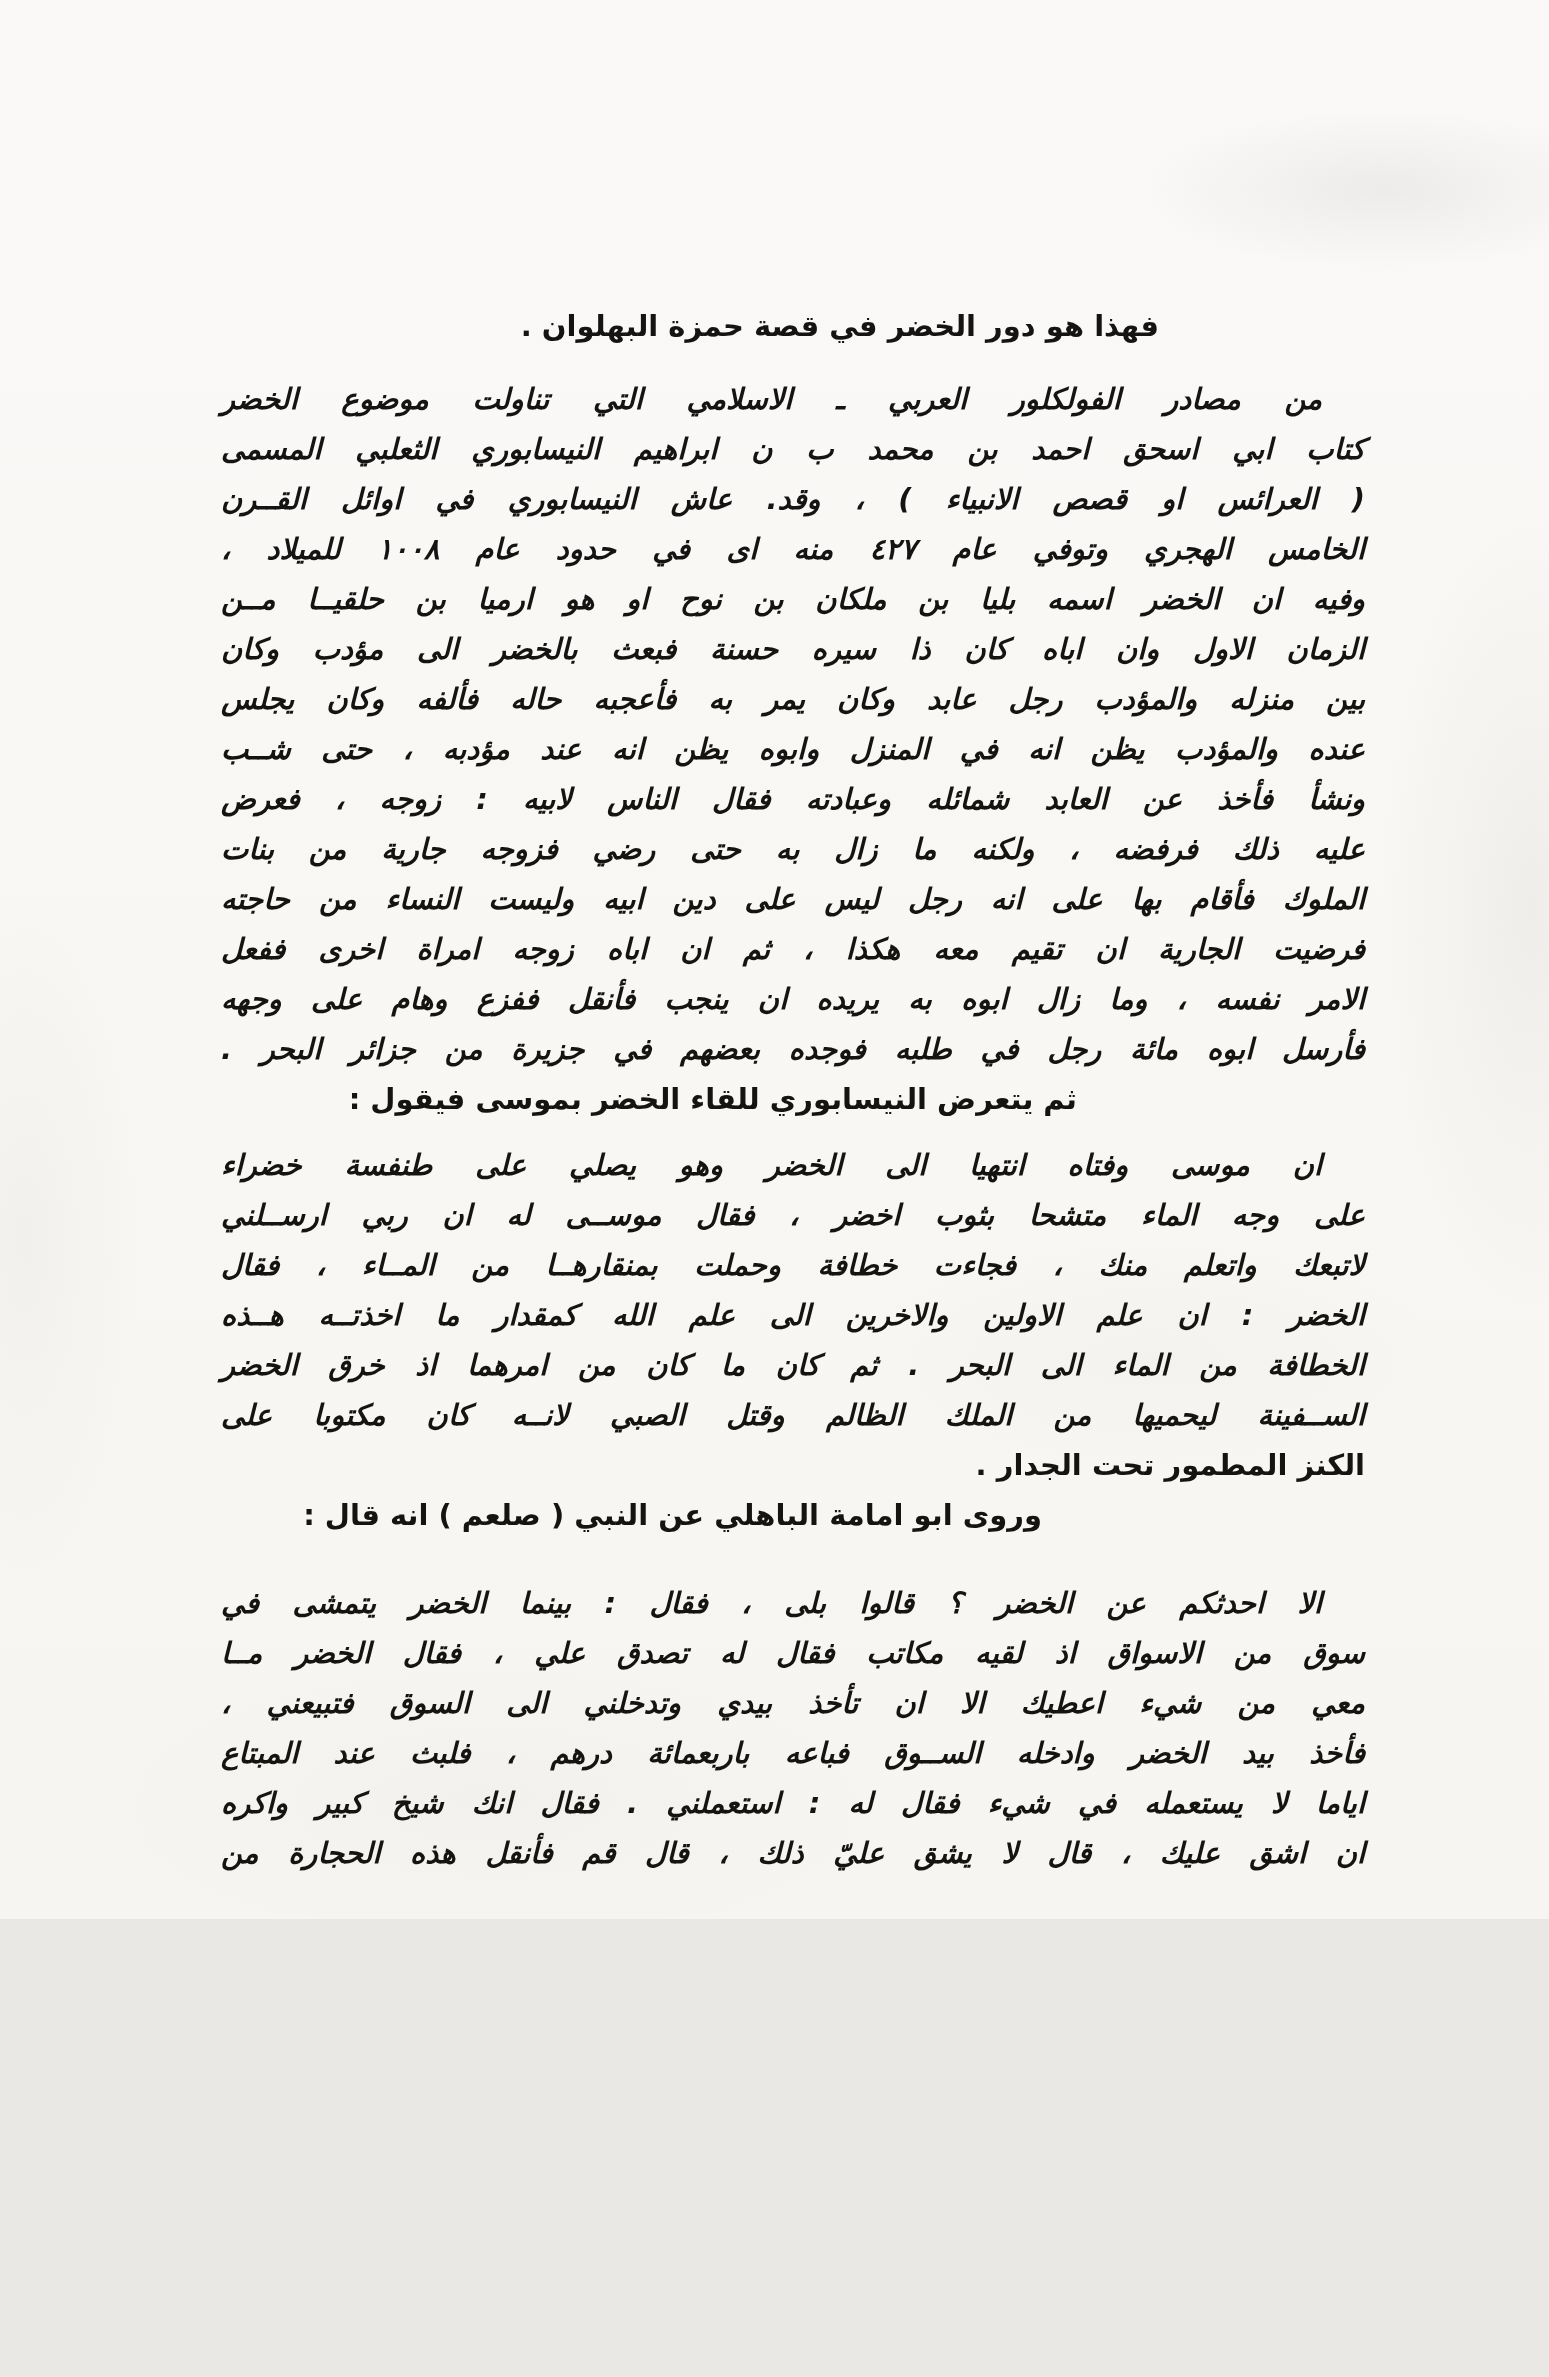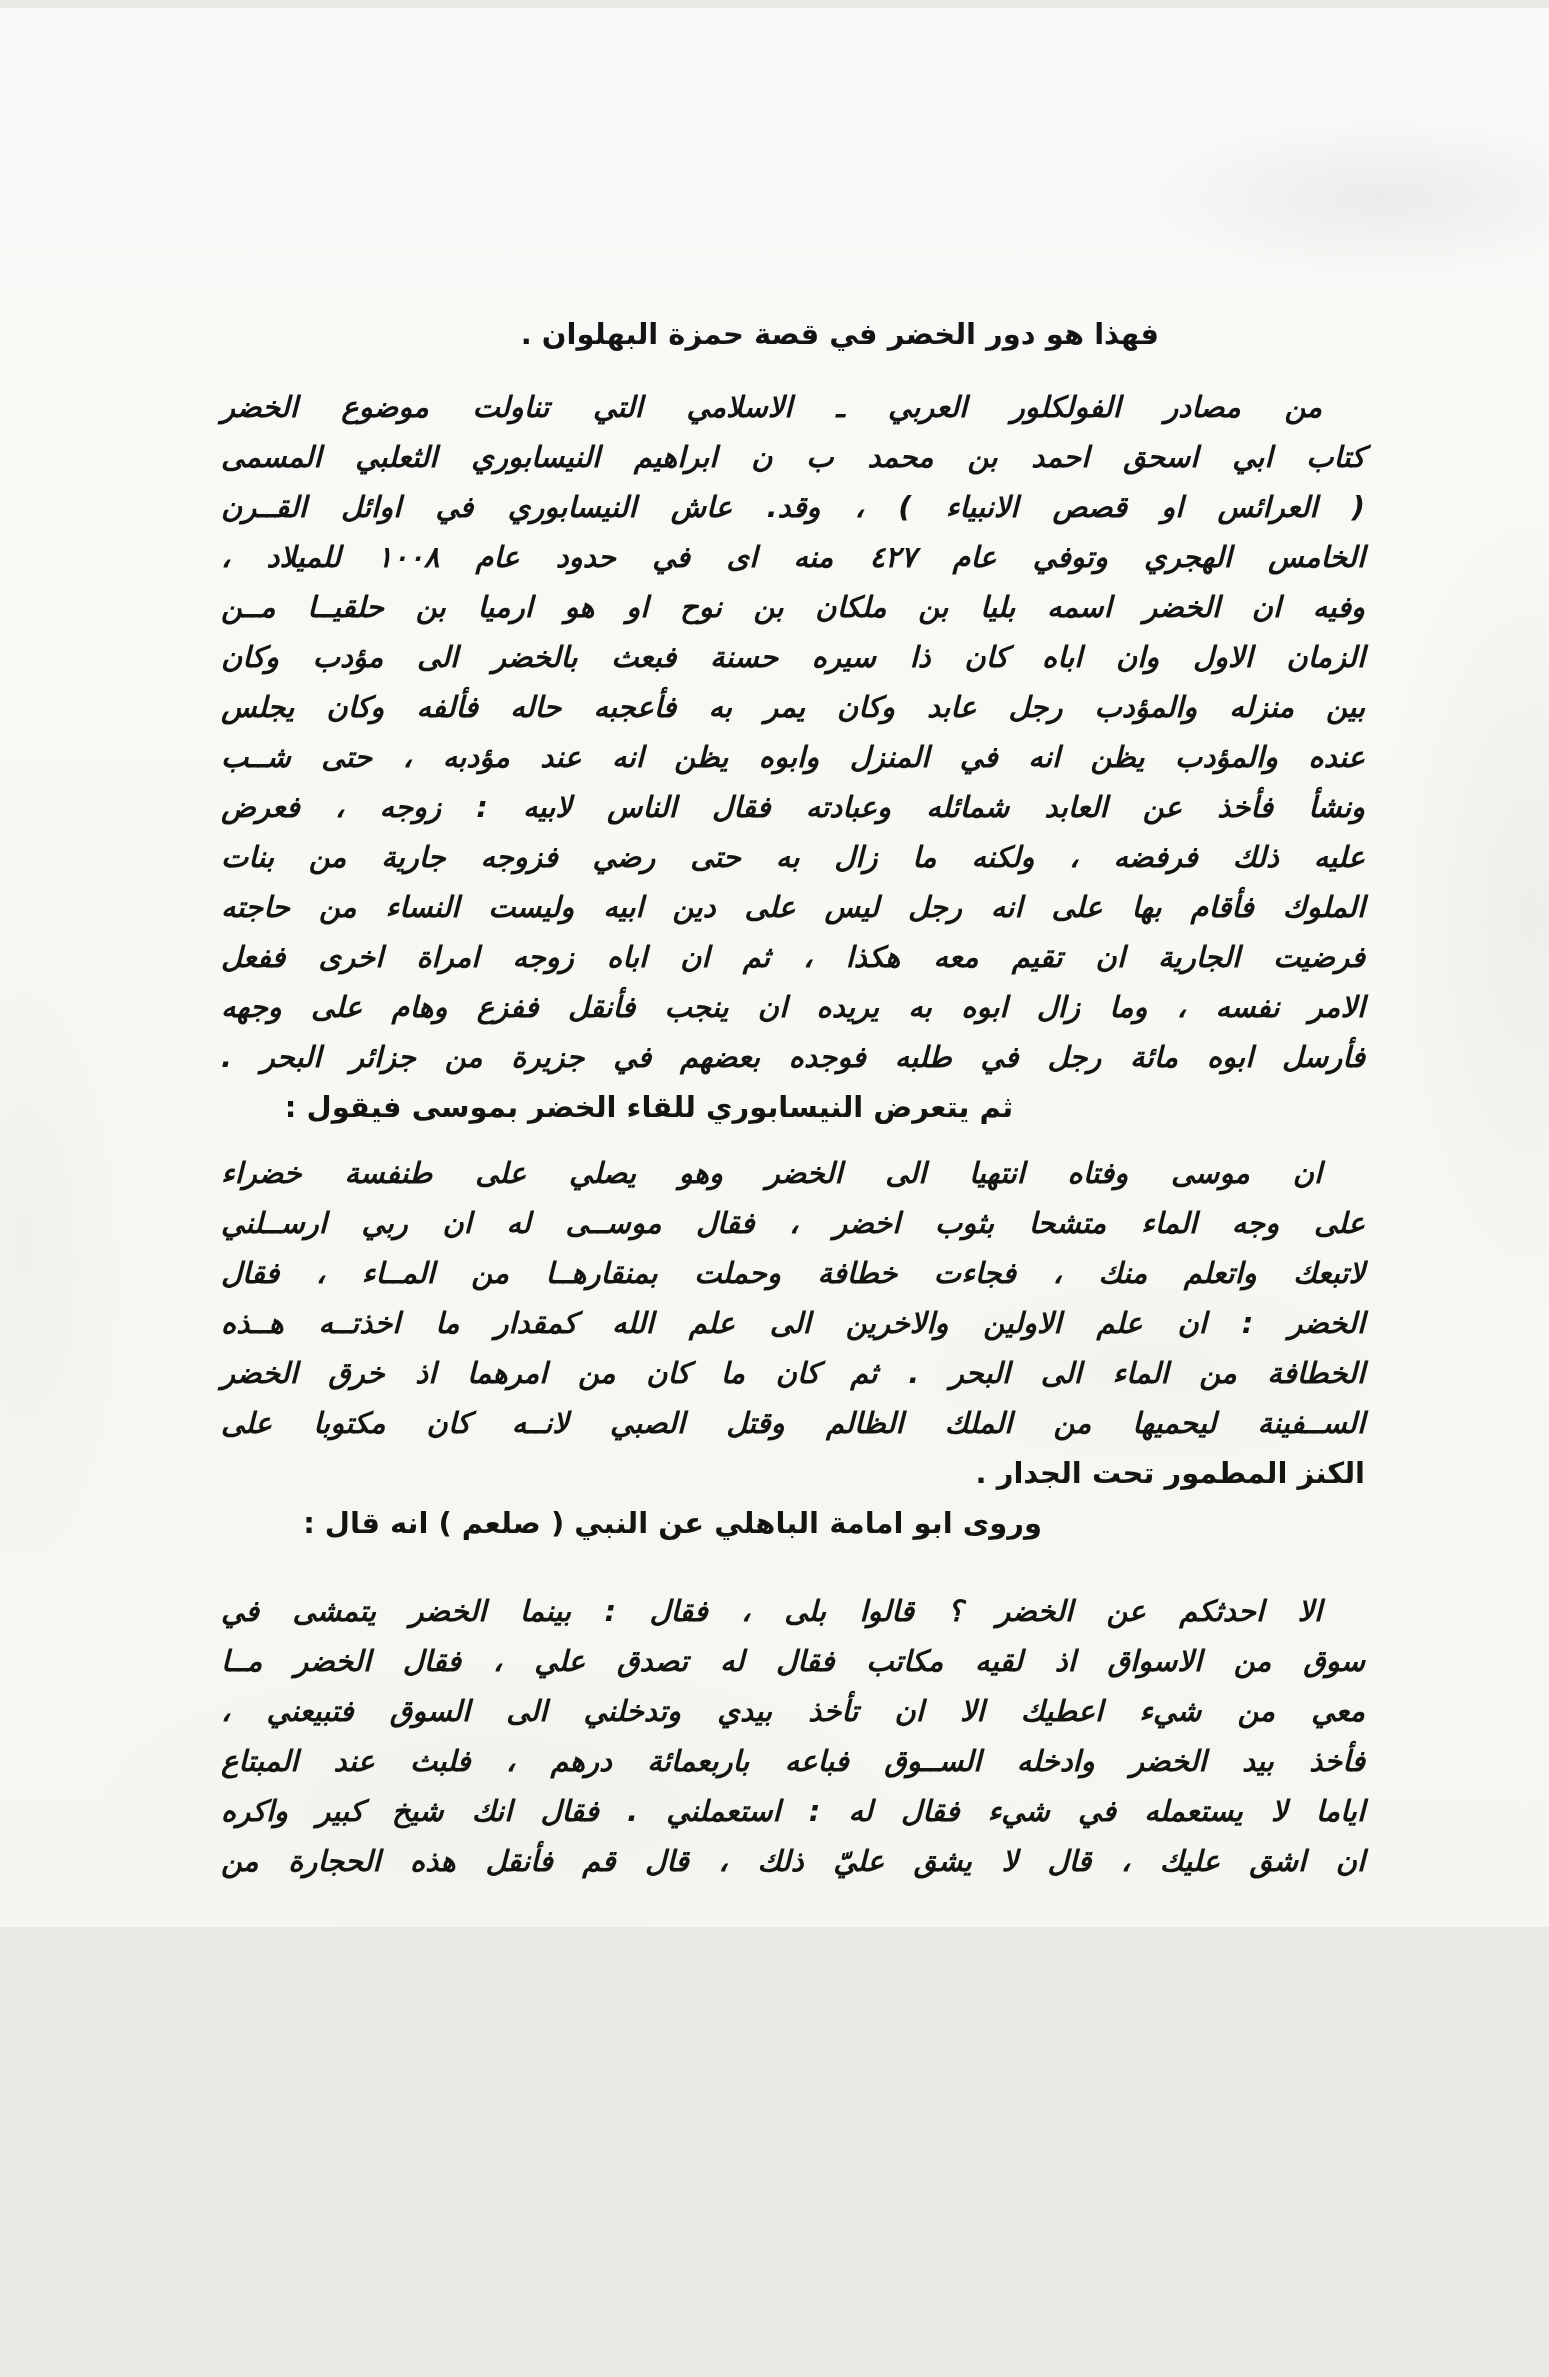--- a/index.html
+++ b/index.html
@@ -4,21 +4,21 @@
 <style>
   html, body {
     margin: 0;
     padding: 0;
     background: #e9e8e5;
   }
   .page {
     position: relative;
     width: 1549px;
     height: 1919px;
-    margin: 8px auto;
+    margin: 0 auto;
     overflow: hidden;
     background-color: #f9f8f5;
     background-image:
       radial-gradient(ellipse 346px 115px at 1383px 189px, rgba(140,140,138,.12), transparent 70%),
       radial-gradient(ellipse 214px 576px at 1531px 906px, rgba(150,150,148,.10), transparent 70%),
       radial-gradient(ellipse 165px 494px at 25px 1235px, rgba(150,150,148,.07), transparent 70%),
       radial-gradient(ellipse 576px 214px at 494px 1795px, rgba(160,158,152,.05), transparent 70%),
       radial-gradient(ellipse 412px 165px at 1153px 1358px, rgba(160,158,152,.05), transparent 70%),
       linear-gradient(180deg, #faf9f7 0%, #f8f7f4 60%, #f6f5f1 100%);
   }
@@ -48,21 +48,21 @@
   }
   .p-first { text-indent: 43px; }
   .short-last {
     text-align: right;
     text-align-last: right;
   }
   .para-1 { margin-top: 23px; }
   .lead-2 {
     margin-top: 37px;
     padding-right: 288px;
-    text-align: center;
+    text-align: right;
   }
   .para-3 { margin-top: 15.6px; }
   .lead-4 {
     margin-top: 41px;
     padding-right: 323px;
     text-align: right;
   }
   .para-5 { margin-top: 38px; }
 
   .page-number {

